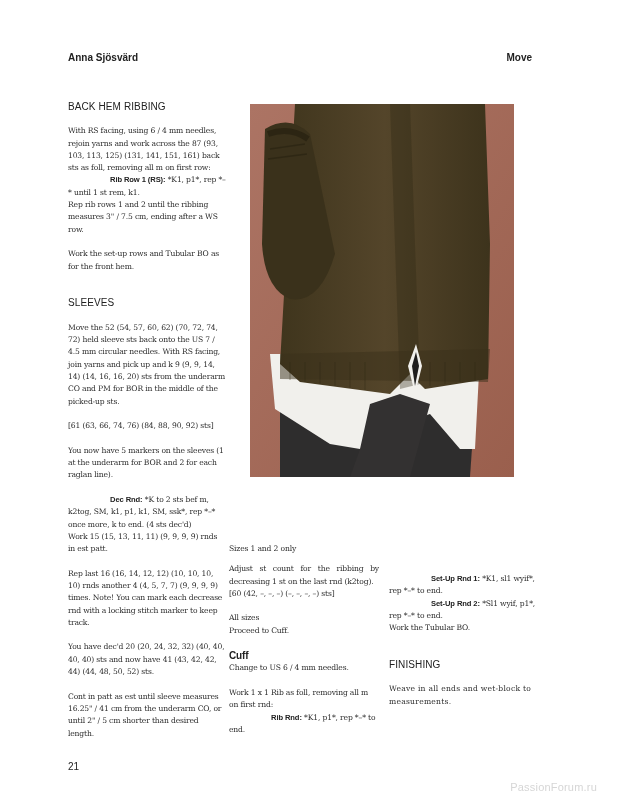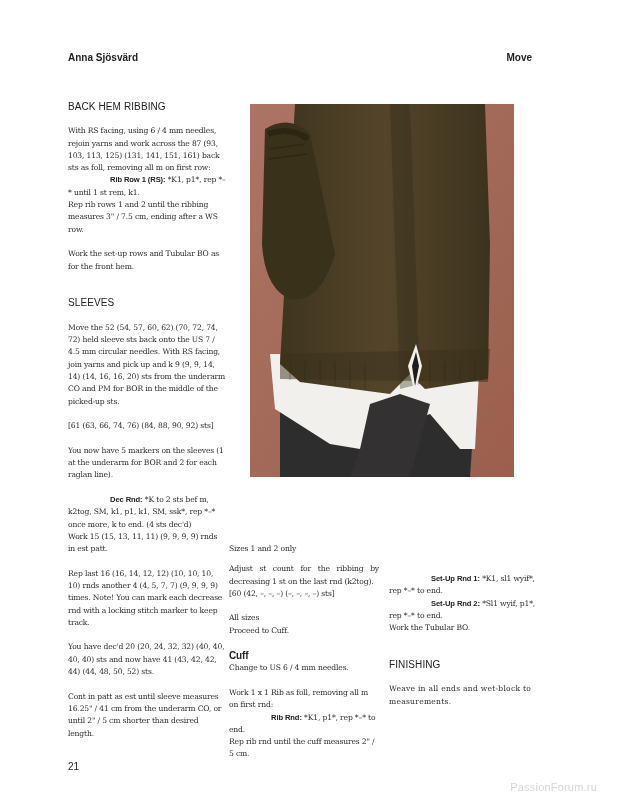--- a/index.html
+++ b/index.html
@@ -108,21 +108,20 @@
   <p>[60 (42, –, –, –) (–, –, –, –) sts]</p>
   <div class="gap"></div>
   <p class="it">All sizes</p>
   <p>Proceed to Cuff.</p>
   <div class="gap"></div>
   <p class="h3">Cuff</p>
   <p>Change to US 6 / 4 mm needles.</p>
   <div class="gap"></div>
   <p>Work 1 x 1 Rib as foll, removing all m on first rnd:</p>
   <p><span class="lbl">Rib Rnd:</span><span> *K1, p1*, rep *–* to end.</span></p>
-  <p>Rep rib rnd until the cuff measures 2" / 5 cm.</p>
 </div>
 
 <div class="col" style="left:389px; top:573px; width:160px;">
   <p><span class="lbl">Set-Up Rnd 1:</span><span> *K1, sl1 wyif*, rep *–* to end.</span></p>
   <p><span class="lbl">Set-Up Rnd 2:</span><span> *Sl1 wyif, p1*, rep *–* to end.</span></p>
   <p>Work the Tubular BO.</p>
   <div class="gap"></div>
   <div class="gap"></div>
   <p class="h2">FINISHING</p>
   <div class="gap"></div>

